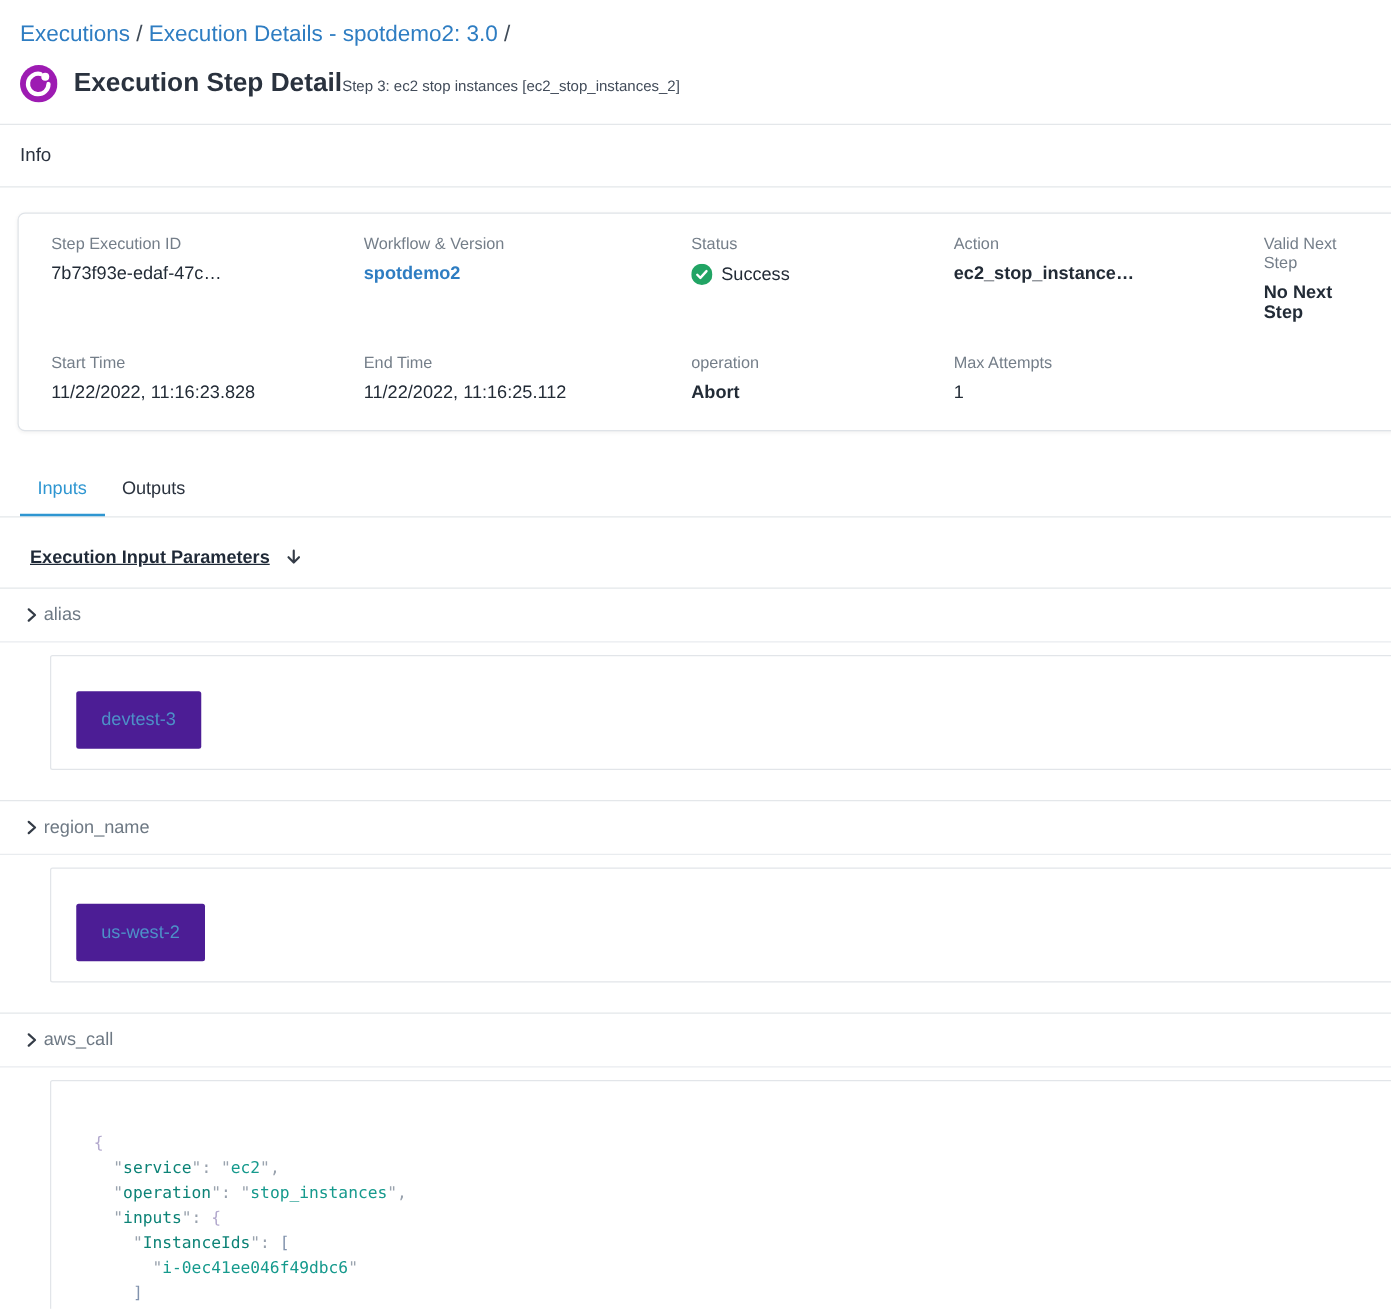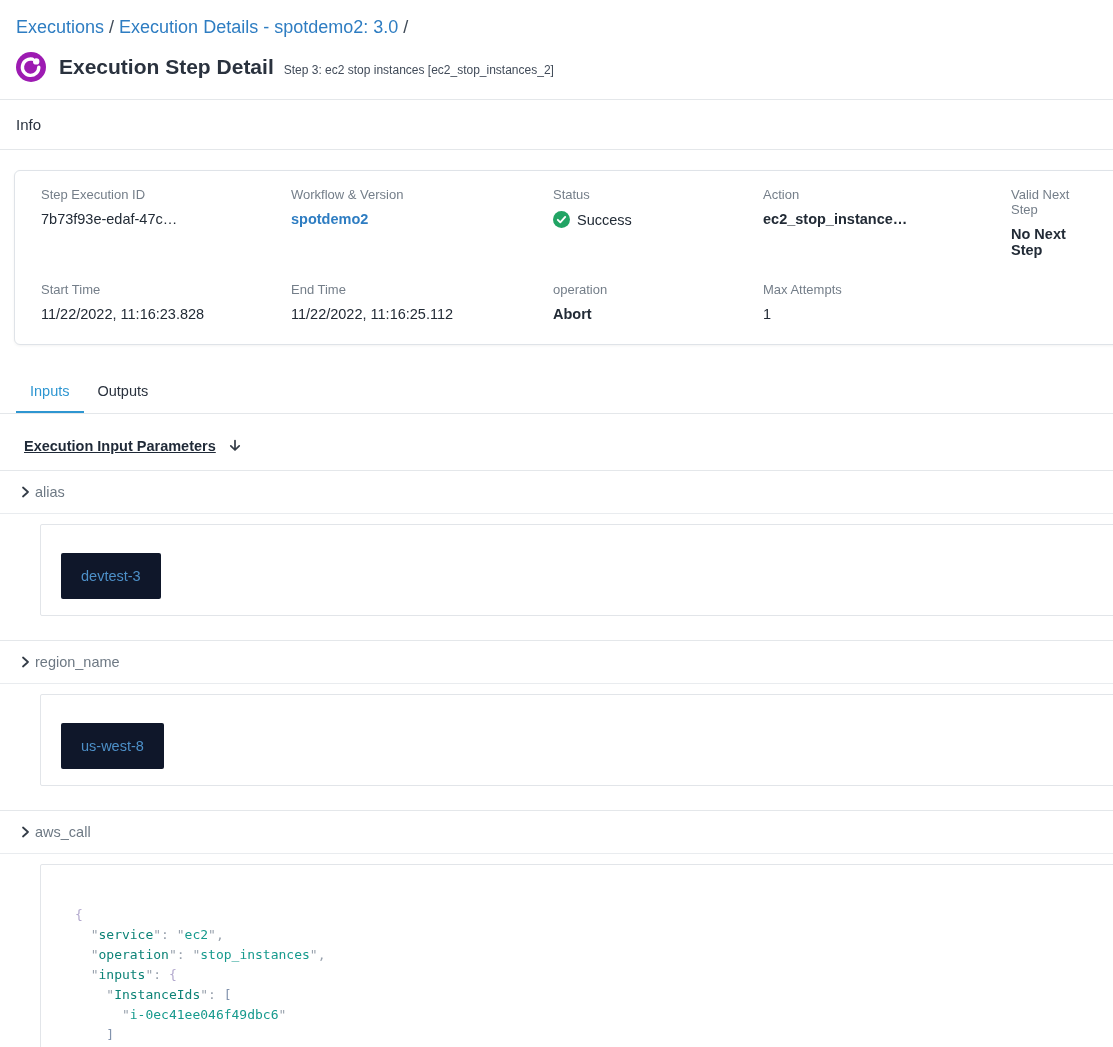--- a/index.html
+++ b/index.html
@@ -11,21 +11,21 @@
   body{
     width:1113px;height:1047px;overflow:hidden;background:#fff;
     font-family:"Liberation Sans",sans-serif;color:#232f3e;
   }
   a{text-decoration:none;}
   .breadcrumb{padding:17px 16px 4px;font-size:18px;}
   .breadcrumb a{color:var(--link);cursor:pointer;}
   .breadcrumb .sep{color:#3f4a57;margin:0 5px;}
   .header-row{display:flex;align-items:center;gap:13px;padding:10px 16px 17px;}
   .logo{width:30px;height:30px;flex:0 0 auto;display:block;}
-  h1{margin:0;display:flex;align-items:baseline;gap:10px;font-weight:normal;}
+  h1{margin:0;display:flex;align-items:baseline;font-weight:normal;}
   .page-title{font-size:21px;font-weight:700;color:#2a323e;}
   .page-subtitle{font-size:12px;color:#414b59;}
   .divider{border:0;border-top:1px solid #e4e7ea;margin:0;}
   .info-heading{padding:16px;font-size:15px;color:#2a323e;}
   .info-card{margin:20px -6px 22px 14px;border:1px solid #dfe3e8;border-radius:6px;
     box-shadow:0 1px 3px rgba(0,0,0,.05);padding:16px 20px 22px 26px;background:#fff;}
   .info-grid{display:grid;grid-template-columns:250px 262px 210px 248px 1fr;row-gap:24px;}
   .field-label{font-size:13px;color:#747e89;margin-bottom:9px;}
   .field-value{font-size:14.5px;color:#222b36;}
   .field-value.bold{font-weight:700;}
@@ -39,21 +39,21 @@
     border-bottom:1px solid #e4e7ea;}
   .params-heading{font-size:14.5px;font-weight:700;color:#1f2937;text-decoration:underline;}
   .download-icon{cursor:pointer;display:block;}
   .section-header{display:flex;align-items:center;gap:3px;padding:13px 16px 13px 18px;
     border-bottom:1px solid #e9ecef;cursor:pointer;text-align:right;}
   .section-header svg{display:block;}
   .section-name{font-size:14.5px;color:#6e7984;}
   .section-content{padding:10px 0 24px;border-bottom:1px solid #e4e7ea;}
   .section-box{margin:0 -8px 0 40px;border:1px solid #e2e5e9;border-radius:2px;padding:28px 20px 16px;}
   .section-box.code-box{padding:40px 20px 5px 34px;}
-  .value-chip{display:inline-block;background:#0f172a;color:var(--chip-text);
+  .value-chip{display:inline-block;background:#4c1d95;color:var(--chip-text);
     font-size:14.5px;padding:15px 20px;border-radius:2px;}
   .code{margin:0;font-family:"DejaVu Sans Mono",monospace;font-size:13px;line-height:20px;color:#98a1ad;}
   .code-line{white-space:pre;}
   .tk{color:var(--json-key);}
   .ts{color:var(--json-string);}
   .tq{color:#9aa3ae;}
   .tb{color:#b2a8cd;}
   .tbr{color:#8293ad;}
   .icon-dark{color:#343c47;}
 </style>
@@ -169,21 +169,21 @@
 
 <div class="section">
   <div class="section-header">
     <svg width="14" height="14" viewBox="0 0 14 14" class="icon-dark">
       <path d="M5 2.5 L10 7 L5 11.5" stroke="currentColor" stroke-width="1.8" fill="none" stroke-linecap="round" stroke-linejoin="round"></path>
     </svg>
     <span class="section-name">region_name</span>
   </div>
   <div class="section-content">
     <div class="section-box">
-      <span class="value-chip">us-west-8</span>
+      <span class="value-chip">us-west-2</span>
     </div>
   </div>
 </div>
 
 <div class="section">
   <div class="section-header">
     <svg width="14" height="14" viewBox="0 0 14 14" class="icon-dark">
       <path d="M5 2.5 L10 7 L5 11.5" stroke="currentColor" stroke-width="1.8" fill="none" stroke-linecap="round" stroke-linejoin="round"></path>
     </svg>
     <span class="section-name">aws_call</span>

